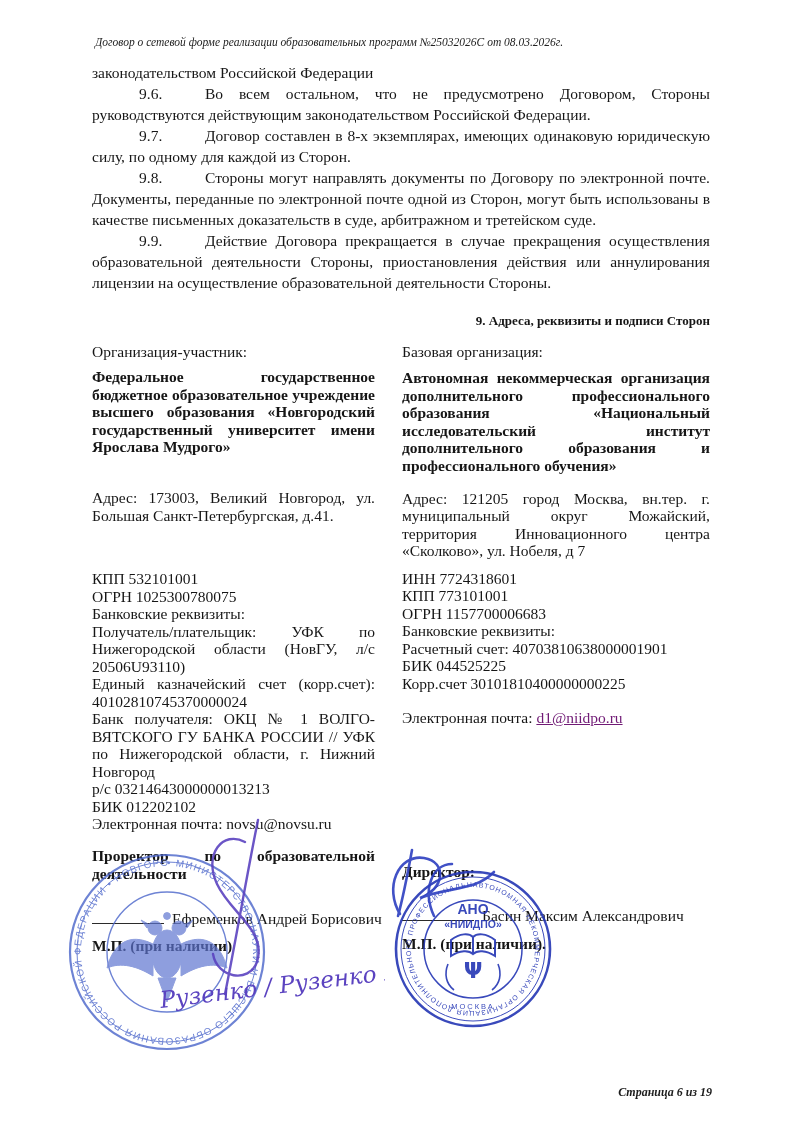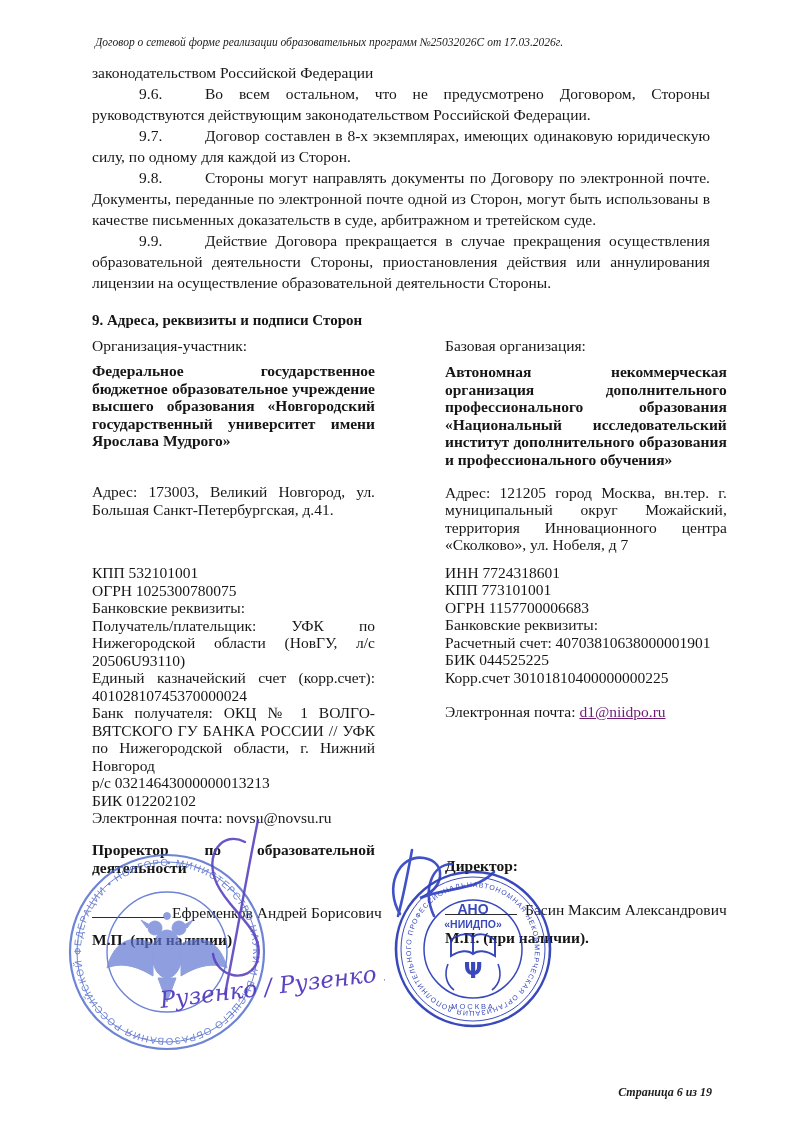--- a/index.html
+++ b/index.html
@@ -10,23 +10,23 @@
   }
   .doc-header{
     position:absolute;top:36px;left:95px;width:620px;
     font-style:italic;font-size:11.5px;color:#222;
   }
   .content{position:absolute;top:62px;left:92px;width:618px;}
   .clause{margin:0;font-size:15.5px;line-height:21px;text-align:justify;}
   .clause.indent{text-indent:47px;}
   .cnum{display:inline-block;width:66px;text-indent:0;}
   .section-heading{
-    margin:17px 0 0 0;text-align:left;font-weight:bold;font-size:15px;line-height:21px;
+    margin:17px 0 0 0;text-align:right;font-weight:bold;font-size:13px;line-height:21px;
   }
-  .cols{display:flex;margin-top:6px;gap:43px;}
+  .cols{display:flex;margin-top:12px;}
   .col{font-size:15.5px;line-height:17.6px;}
   .col.left{width:283px;margin-right:27px;}
   .col.right{width:308px;}
   .col-label{line-height:18px;}
   .org{font-weight:bold;text-align:justify;margin-top:8px;}
   .col.left .org{margin-top:7px;}
   .addr{text-align:justify;}
   .col.left .addr{margin-top:33px;}
   .col.right .addr{margin-top:15px;}
   .req{line-height:17.5px;}
@@ -47,21 +47,21 @@
   .doc-footer{
     position:absolute;top:1085px;right:88px;
     font-weight:bold;font-style:italic;font-size:12px;color:#1c1c1c;
   }
   .overlay{position:absolute;pointer-events:none;}
   .stamp-text{font-family:"Liberation Sans","DejaVu Sans",sans-serif;}
 </style>
 </head>
 <body>
 
-<div class="doc-header">Договор о сетевой форме реализации образовательных программ №25032026С от 17.03.2026г.</div>
+<div class="doc-header">Договор о сетевой форме реализации образовательных программ №25032026С от 08.03.2026г.</div>
 
 <div class="content">
   <p class="clause">законодательством Российской Федерации</p>
 
   <p class="clause indent"><span class="cnum">9.6.</span><span>Во всем остальном, что не предусмотрено Договором, Стороны руководствуются действующим законодательством Российской Федерации.</span></p>
   <p class="clause indent"><span class="cnum">9.7.</span><span>Договор составлен в 8-х экземплярах, имеющих одинаковую юридическую силу, по одному для каждой из Сторон.</span></p>
   <p class="clause indent"><span class="cnum">9.8.</span><span>Стороны могут направлять документы по Договору по электронной почте. Документы, переданные по электронной почте одной из Сторон, могут быть использованы в качестве письменных доказательств в суде, арбитражном и третейском суде.</span></p>
   <p class="clause indent"><span class="cnum">9.9.</span><span>Действие Договора прекращается в случае прекращения осуществления образовательной деятельности Стороны, приостановления действия или аннулирования лицензии на осуществление образовательной деятельности Стороны.</span></p>
 
   <h2 class="section-heading">9. Адреса, реквизиты и подписи Сторон</h2>

